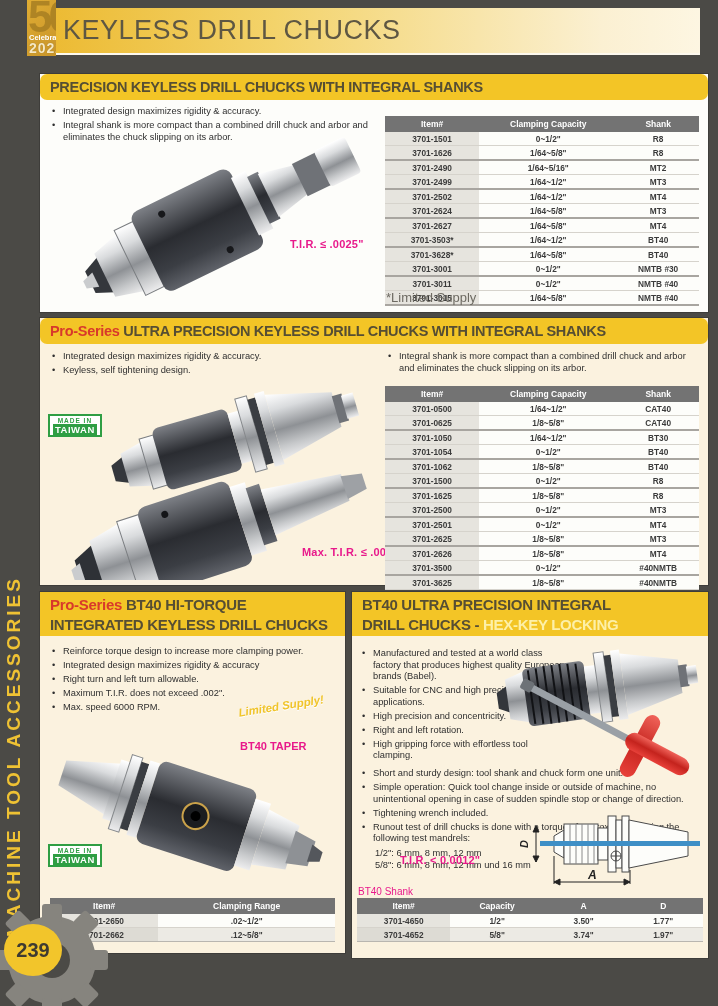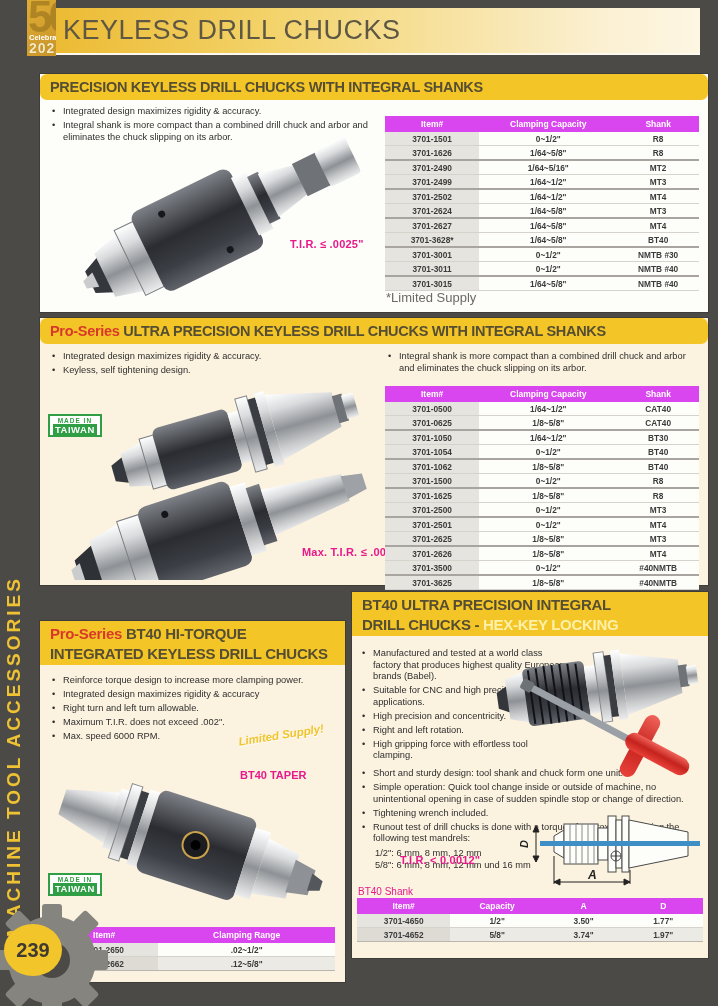--- a/index.html
+++ b/index.html
@@ -40,21 +40,21 @@
   .badge{position:absolute;background:#fff;border:2px solid #2f9e44;padding:1px 3px 0;text-align:center;z-index:3;}
   .badge .b1{font-size:6.5px;font-weight:bold;color:#2f9e44;letter-spacing:1px;}
   .badge .b2{font-size:9.5px;font-weight:bold;color:#fff;background:#2f9e44;padding:0 2px;letter-spacing:.5px;}
 
   .limited{position:absolute;color:#f0c42a;font-weight:bold;font-style:italic;font-size:11.5px;transform:rotate(-9deg);text-shadow:0 1px 0 #fff;}
   .taperlbl{position:absolute;color:#e8198b;font-weight:bold;font-size:11px;}
   .shanklbl{position:absolute;color:#e8198b;font-weight:normal;font-size:10px;}
 
   
   table.spec{border-collapse:collapse;table-layout:fixed;width:100%;background:#fdfdfa;}
-  table.spec th{background:#d946ef;color:#fff;font-size:8.5px;font-weight:bold;padding:3px 2px;text-align:center;}
+  table.spec th{background:#737373;color:#fff;font-size:8.5px;font-weight:bold;padding:3px 2px;text-align:center;}
   table.spec td{font-size:8.3px;text-align:center;padding:1.5px 2px;color:#3b3b3b;font-weight:600;border-bottom:1px solid #d6d3cc;}
   table.spec td:first-child{background:#e6e4de;font-weight:bold;}
   table.spec tbody tr:nth-child(even) td{border-bottom:2px solid #a8a5a0;}
   table.spec.alt tbody tr:nth-child(even) td{background:#eceae4;border-bottom:1px solid #b9b6b0;}
   table.spec.alt tbody tr:nth-child(even) td:first-child{background:#dddbd4;}
   .tblbox{position:absolute;}
 
   .imgbox{position:absolute;}
 </style>
 </head>
@@ -186,20 +186,25 @@
               <td>3701-2624</td>
               <td>1/64~5/8"</td>
               <td>MT3</td>
             </tr>
             <tr>
               <td>3701-2627</td>
               <td>1/64~5/8"</td>
               <td>MT4</td>
             </tr>
             <tr>
+              <td>3701-3503*</td>
+              <td>1/64~1/2"</td>
+              <td>BT40</td>
+            </tr>
+            <tr>
               <td>3701-3628*</td>
               <td>1/64~5/8"</td>
               <td>BT40</td>
             </tr>
             <tr>
               <td>3701-3001</td>
               <td>0~1/2"</td>
               <td>NMTB #30</td>
             </tr>
             <tr>
@@ -347,21 +352,21 @@
             <tr>
               <td>3701-3625</td>
               <td>1/8~5/8"</td>
               <td>#40NMTB</td>
             </tr>
           </tbody>
       </table>
     </div>
   </section>
 
-  <section class="panel" style="left:40px;top:592px;width:305px;height:361px;margin-top:29px;">
+  <section class="panel" style="left:40px;top:592px;width:305px;height:361px;">
     <div class="ptitle two">
       <span class="red">Pro-Series</span><span> BT40 HI-TORQUE INTEGRATED KEYLESS DRILL CHUCKS</span>
     </div>
     <ul class="bullets" style="position:absolute;left:12px;top:54px;width:286px;">
         <li>Reinforce torque design to increase more clamping power.</li>
         <li>Integrated design maximizes rigidity &amp; accuracy</li>
         <li>Right turn and left turn allowable.</li>
         <li>Maximum T.I.R. does not exceed .002".</li>
         <li>Max. speed 6000 RPM.</li>
       </ul>

